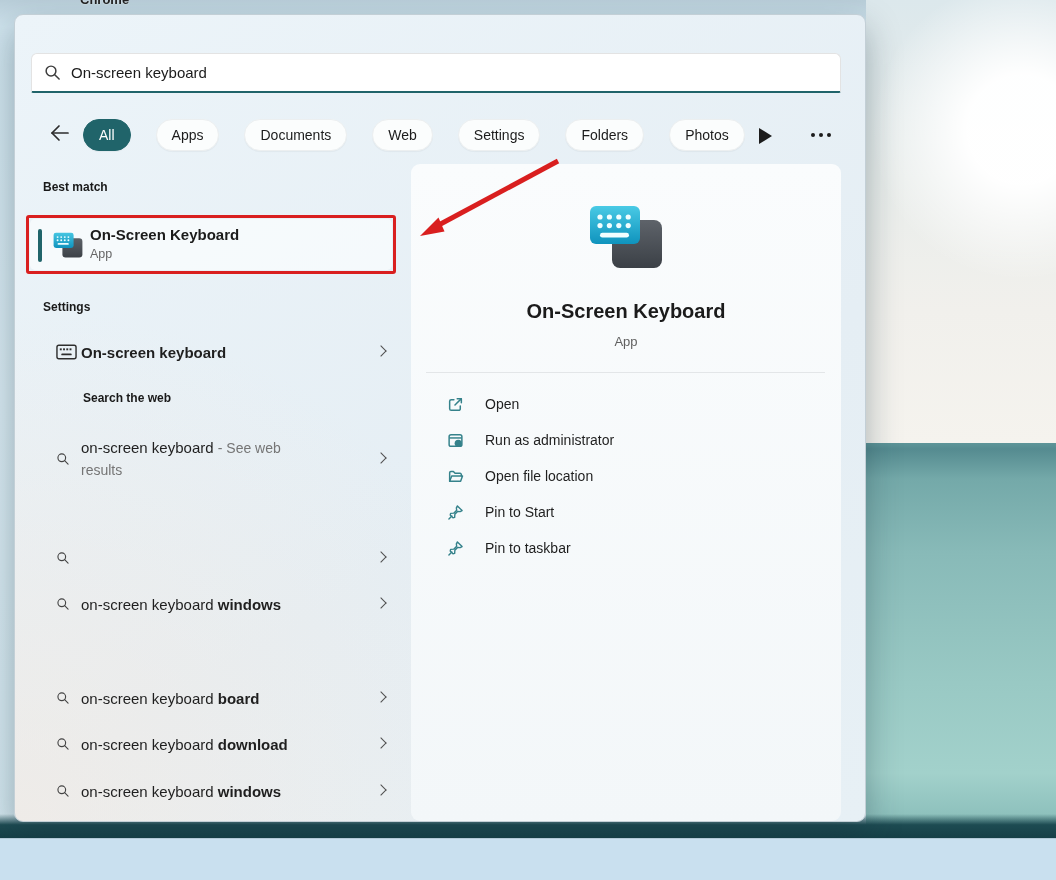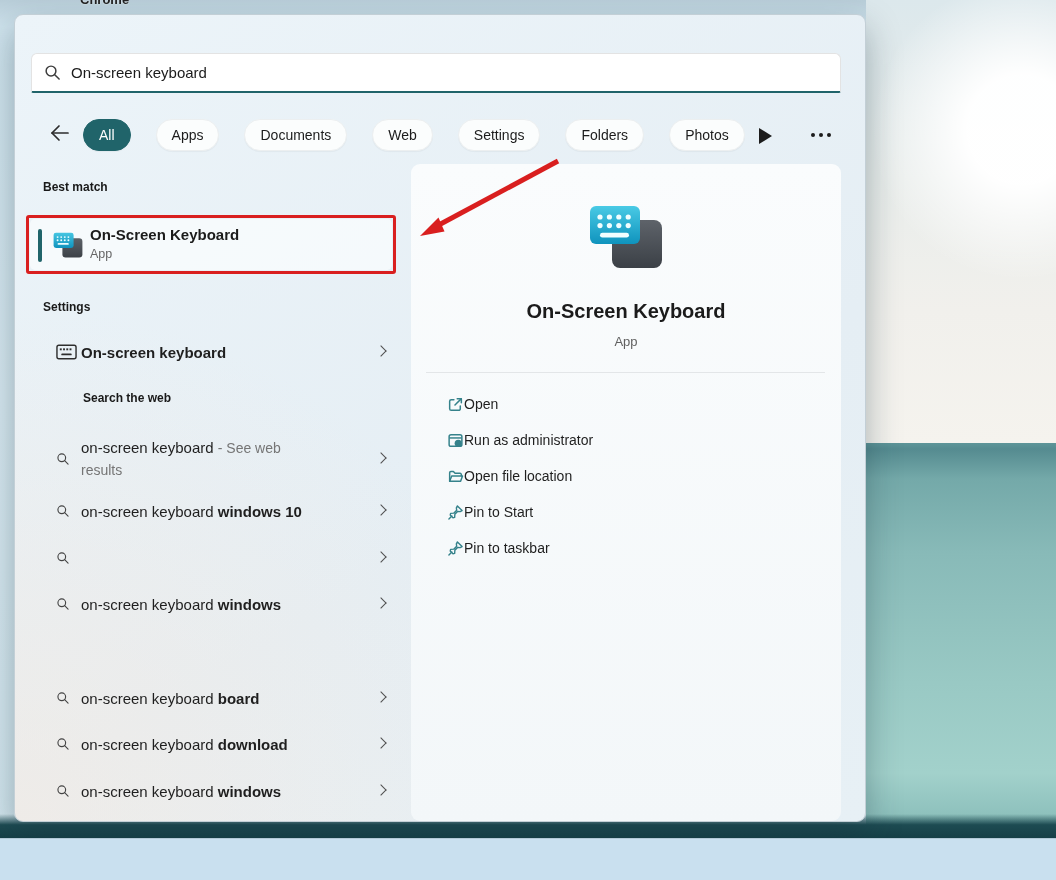--- a/index.html
+++ b/index.html
@@ -75,21 +75,21 @@
 
   
   .card { position:absolute; left:396px; top:149px; width:430px; height:657px;
     background:linear-gradient(180deg,#fafcfd 0%,#f3f7f9 100%); border-radius:9px; }
   .card-icon { position:absolute; left:50%; top:38px; transform:translateX(-50%); }
   .card-title { position:absolute; left:0; right:0; top:136px; text-align:center;
     font-size:20px; font-weight:bold; color:#1b1b1b; }
   .card-sub { position:absolute; left:0; right:0; top:170px; text-align:center; font-size:13px; color:#5f5f5f; }
   .card-div { position:absolute; left:15px; right:16px; top:208px; height:1px; background:#e3e6e8; }
   .actions { position:absolute; left:0; top:222px; width:100%; }
-  .action { position:relative; height:36px; display:flex; align-items:center; padding-left:36px; cursor:pointer; }
+  .action { position:relative; height:36px; display:flex; align-items:center; padding-left:36px; gap:21px; cursor:pointer; }
   .action svg { flex:0 0 auto; }
   .action span { font-size:14px; color:#1f1f1f; }
 
   
   .arrow-svg { position:absolute; left:405px; top:150px; z-index:6; pointer-events:none; }
 
   
   .taskbar { position:absolute; left:0; top:838px; width:1056px; height:42px; z-index:3;
     background:#c9e0ef; border-top:1px solid #b2c9d7; }
 </style>
@@ -195,28 +195,20 @@
 
     <div class="row tall" style="top:418px;">
       <svg class="rowicon" width="14" height="14" viewBox="0 0 16 16">
         <circle cx="6.6" cy="6.6" r="4.4" fill="none" stroke="#444" stroke-width="1.3"></circle>
         <line x1="9.9" y1="9.9" x2="13.8" y2="13.8" stroke="#444" stroke-width="1.3" stroke-linecap="round"></line>
         </svg>
       <span class="rowlabel"><span>on-screen keyboard </span><span class="gray">- See web results</span></span>
       <span class="chev"></span>
     </div>
 
-    <div class="row" style="top:478px;">
-      <svg class="rowicon" width="14" height="14" viewBox="0 0 16 16">
-        <circle cx="6.6" cy="6.6" r="4.4" fill="none" stroke="#444" stroke-width="1.3"></circle>
-        <line x1="9.9" y1="9.9" x2="13.8" y2="13.8" stroke="#444" stroke-width="1.3" stroke-linecap="round"></line>
-        </svg>
-      <span class="rowlabel"><span>on-screen keyboard </span><b>windows 10</b></span>
-      <span class="chev"></span>
-    </div>
 
     <div class="row" style="top:525px;">
       <svg class="rowicon" width="14" height="14" viewBox="0 0 16 16">
         <circle cx="6.6" cy="6.6" r="4.4" fill="none" stroke="#444" stroke-width="1.3"></circle>
         <line x1="9.9" y1="9.9" x2="13.8" y2="13.8" stroke="#444" stroke-width="1.3" stroke-linecap="round"></line>
         </svg>
       <span class="chev"></span>
     </div>
 
     <div class="row" style="top:571px;">

